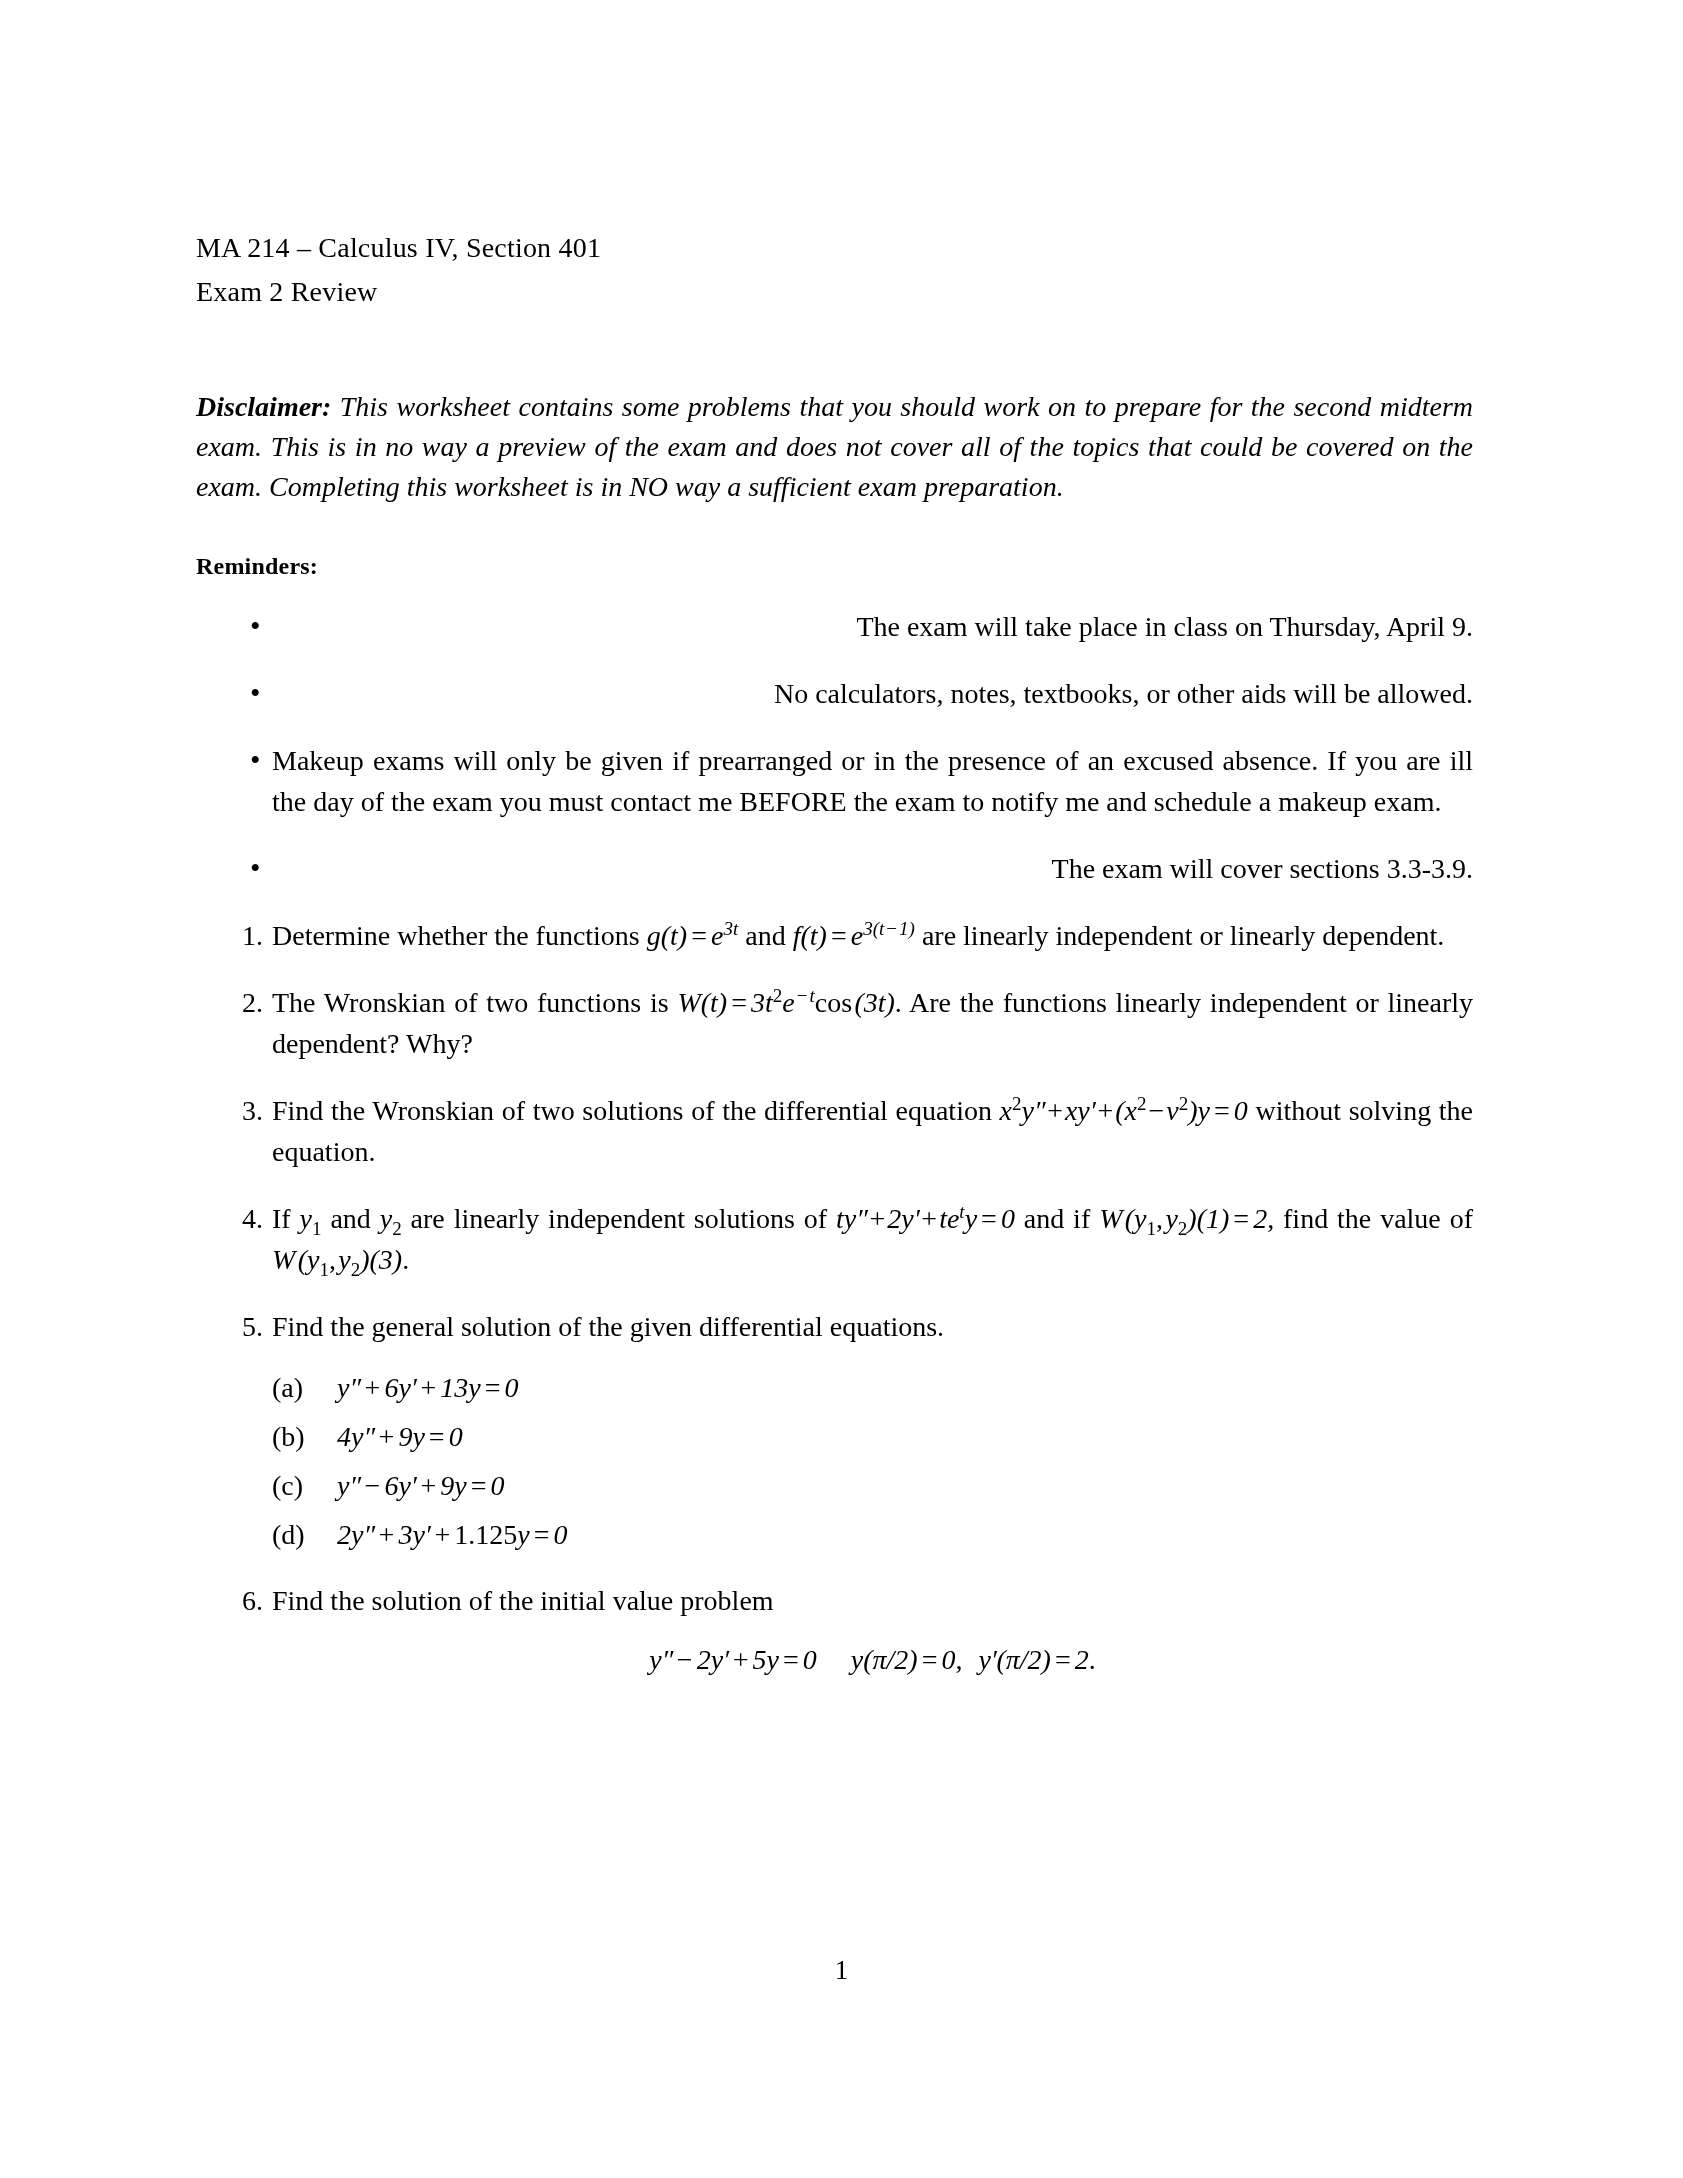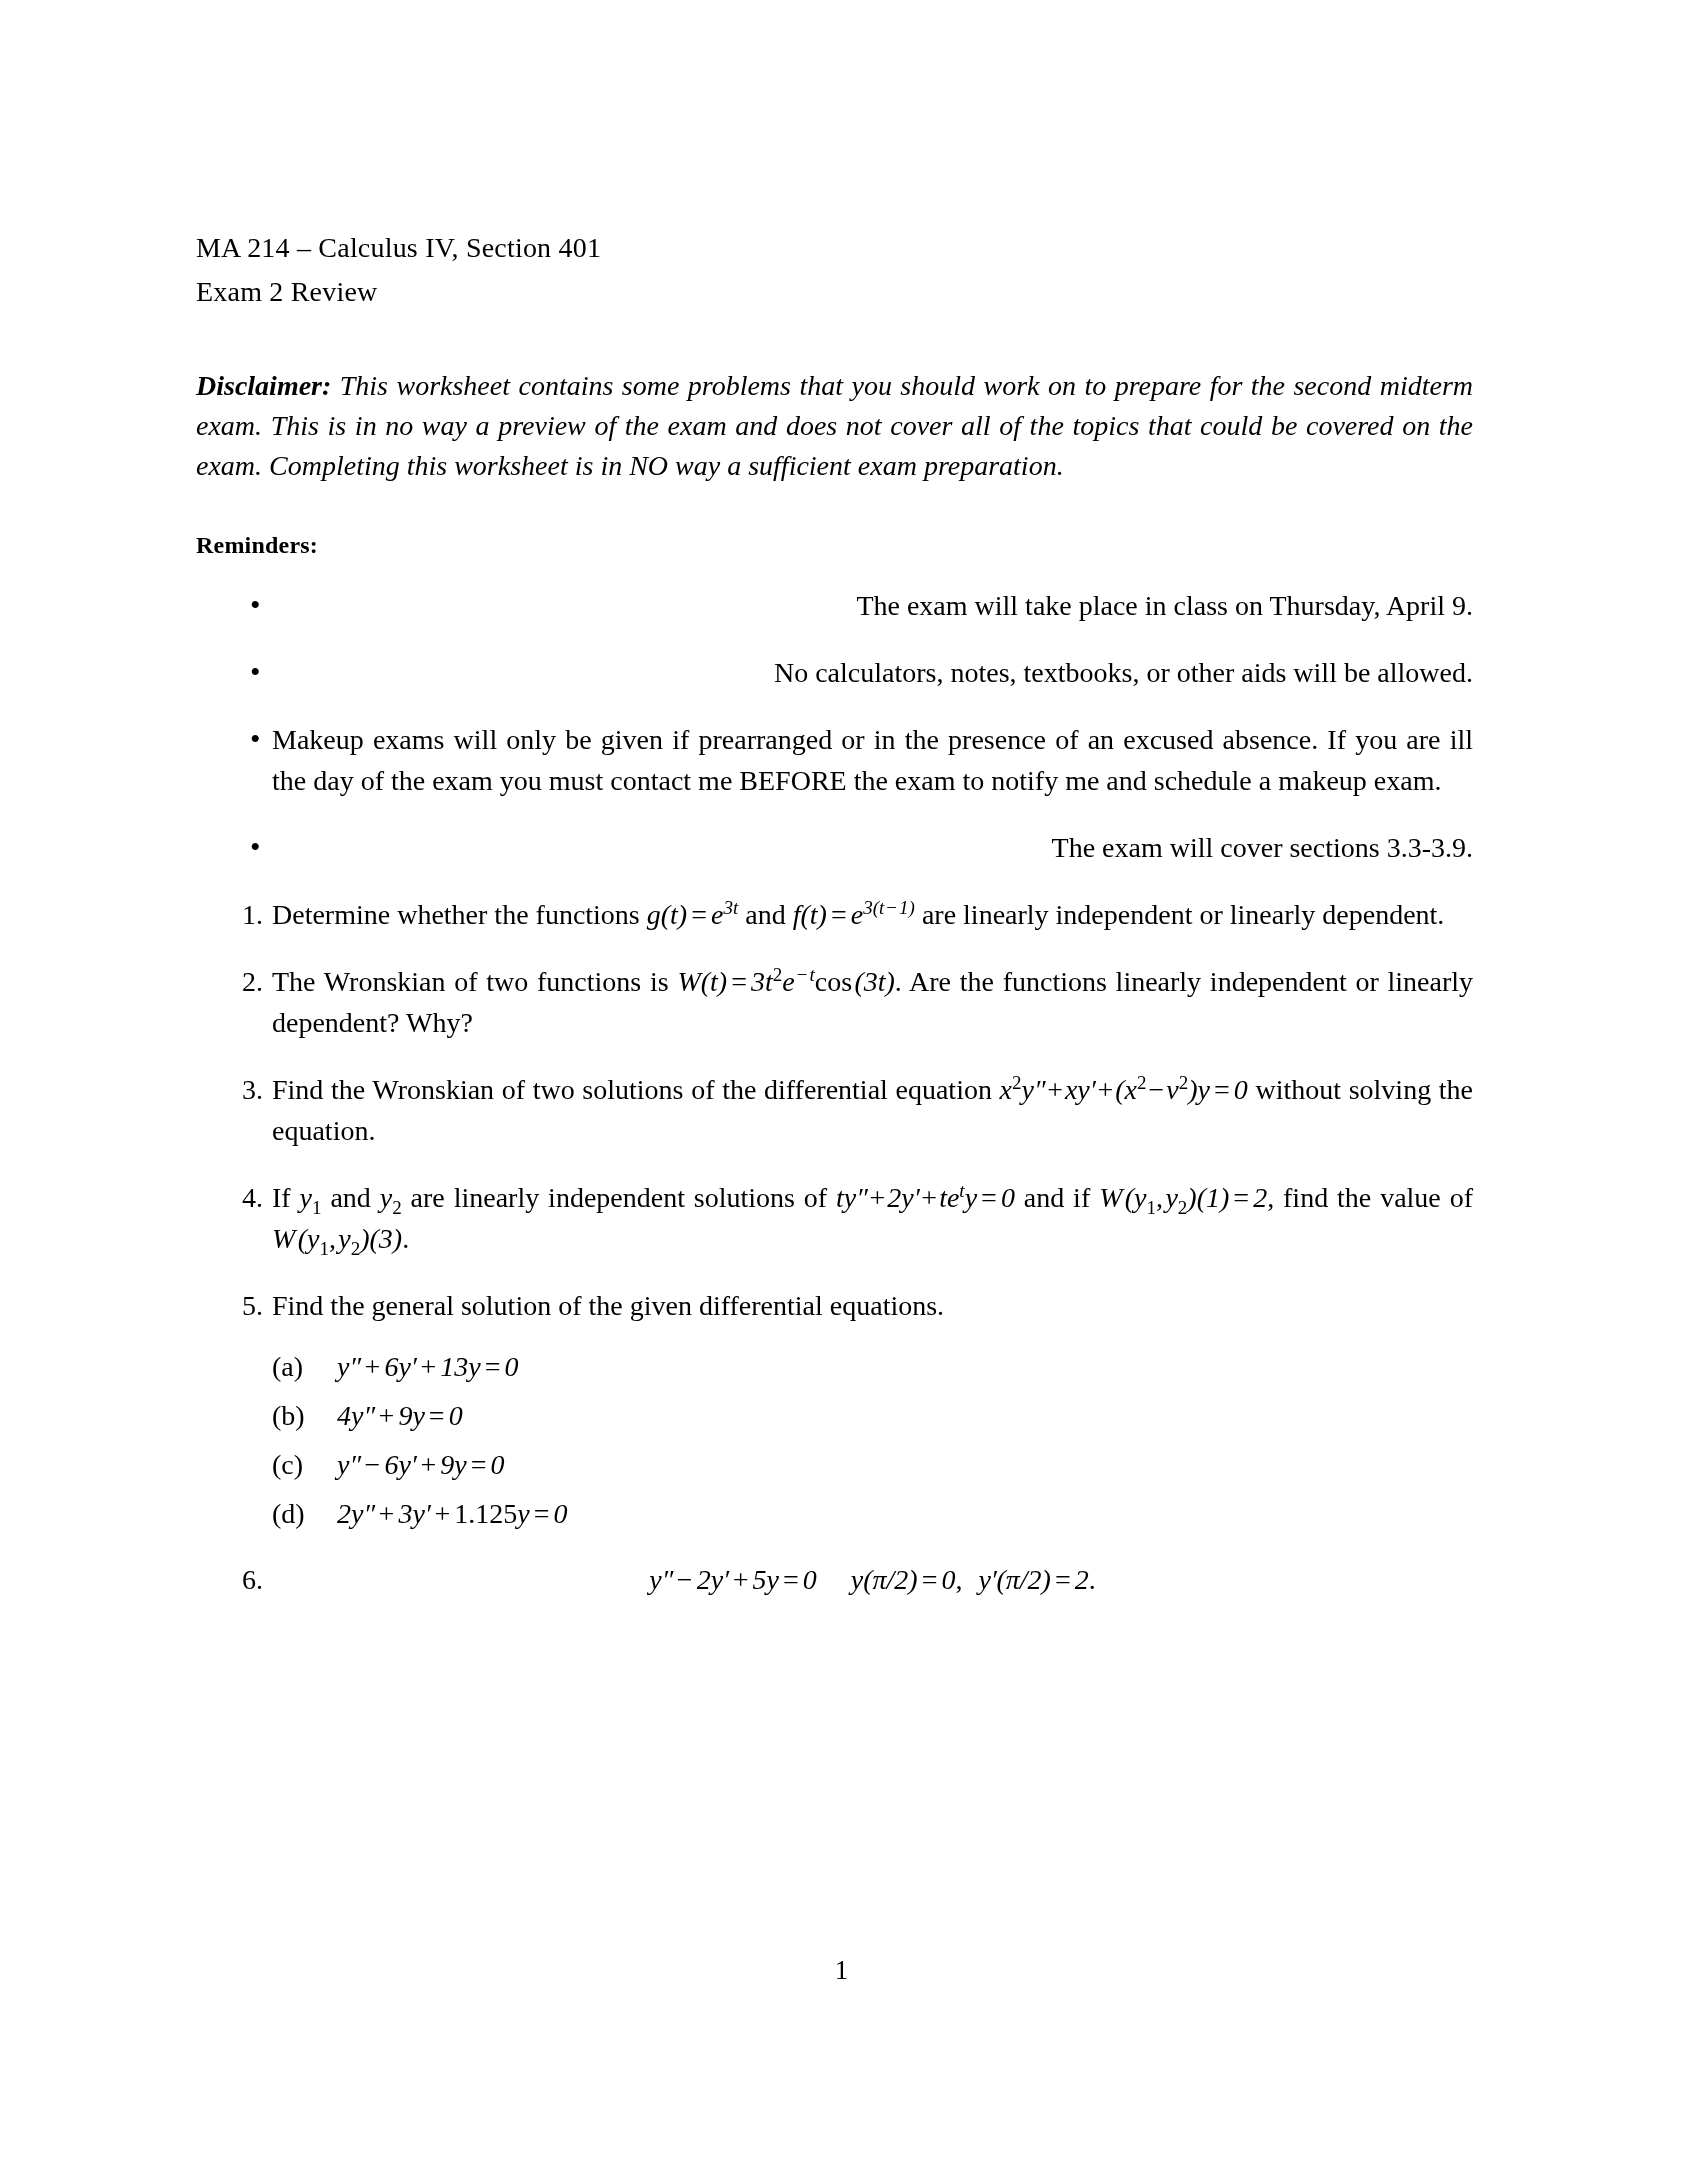--- a/index.html
+++ b/index.html
@@ -31,21 +31,21 @@
 
   
   .header-line {
     font-size: 28px;
     line-height: 44px;
     letter-spacing: 0.2px;
   }
 
   
   .disclaimer {
-    margin-top: 52px;
+    margin-top: 73px;
     font-size: 28px;
     line-height: 40px;
     font-style: italic;
     text-align: justify;
     text-justify: inter-word;
   }
   .disclaimer .lead {
     font-weight: bold;
     font-style: italic;
   }
@@ -217,21 +217,21 @@
           <li>
             <span class="subnum">(c)</span><span class="m">y<span class="prime">″</span><span class="op">−</span>6y<span class="prime">′</span><span class="op">+</span>9y<span class="op">=</span>0</span>
           </li>
           <li>
             <span class="subnum">(d)</span><span class="m">2y<span class="prime">″</span><span class="op">+</span>3y<span class="prime">′</span><span class="op">+</span><span class="up">1.125</span>y<span class="op">=</span>0</span>
           </li>
         </ol>
       </li>
 
       <li class="nojust">
-        <span class="num">6.</span>
+        <span class="num">6.</span><span>Find the solution of the initial value problem</span>
 
         <div class="display-eq"><span class="m">y<span class="prime">″</span><span class="op">−</span>2y<span class="prime">′</span><span class="op">+</span>5y<span class="op">=</span>0</span><span style="display:inline-block;width:34px"></span><span class="m">y(π/2)<span class="op">=</span>0<span class="up">,</span></span><span style="display:inline-block;width:16px"></span><span class="m">y<span class="prime">′</span>(π/2)<span class="op">=</span>2<span class="up">.</span></span></div>
       </li>
 
     </ol>
   </div>
 
   <div class="page-number">1</div>
 </div>
 

